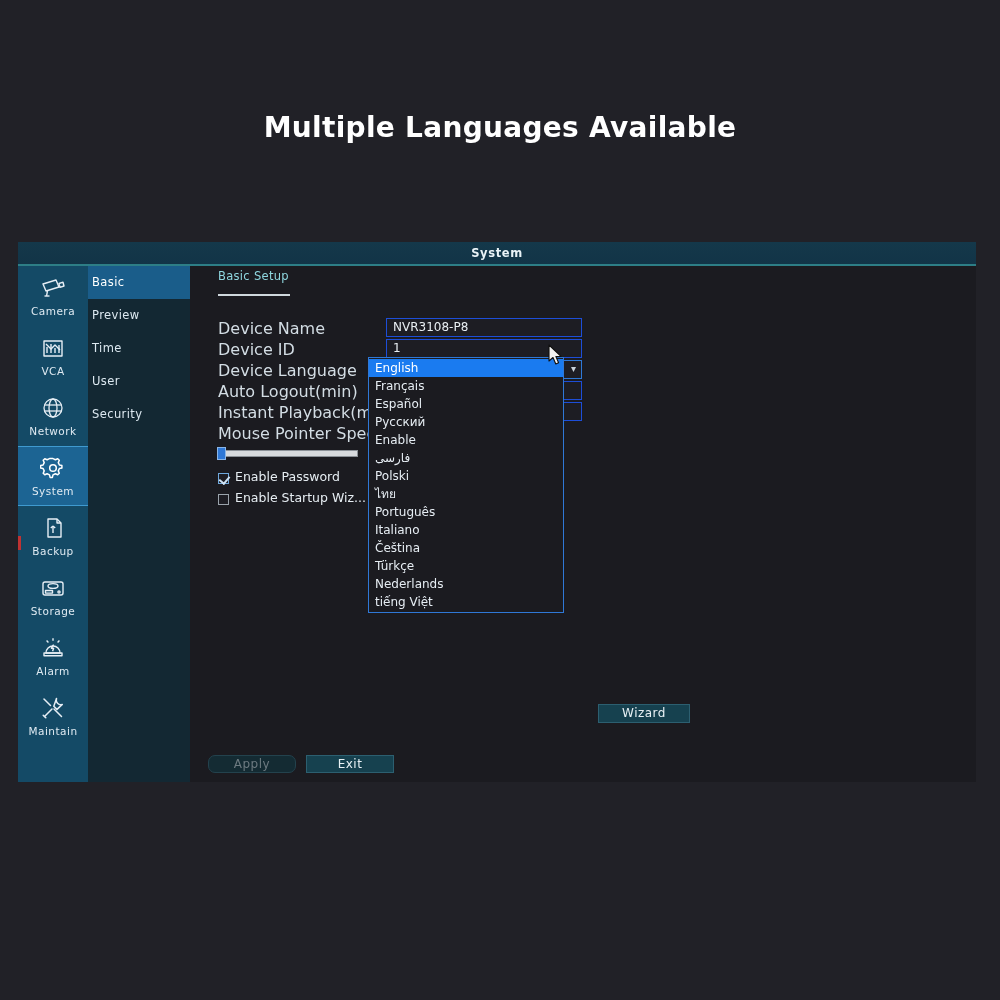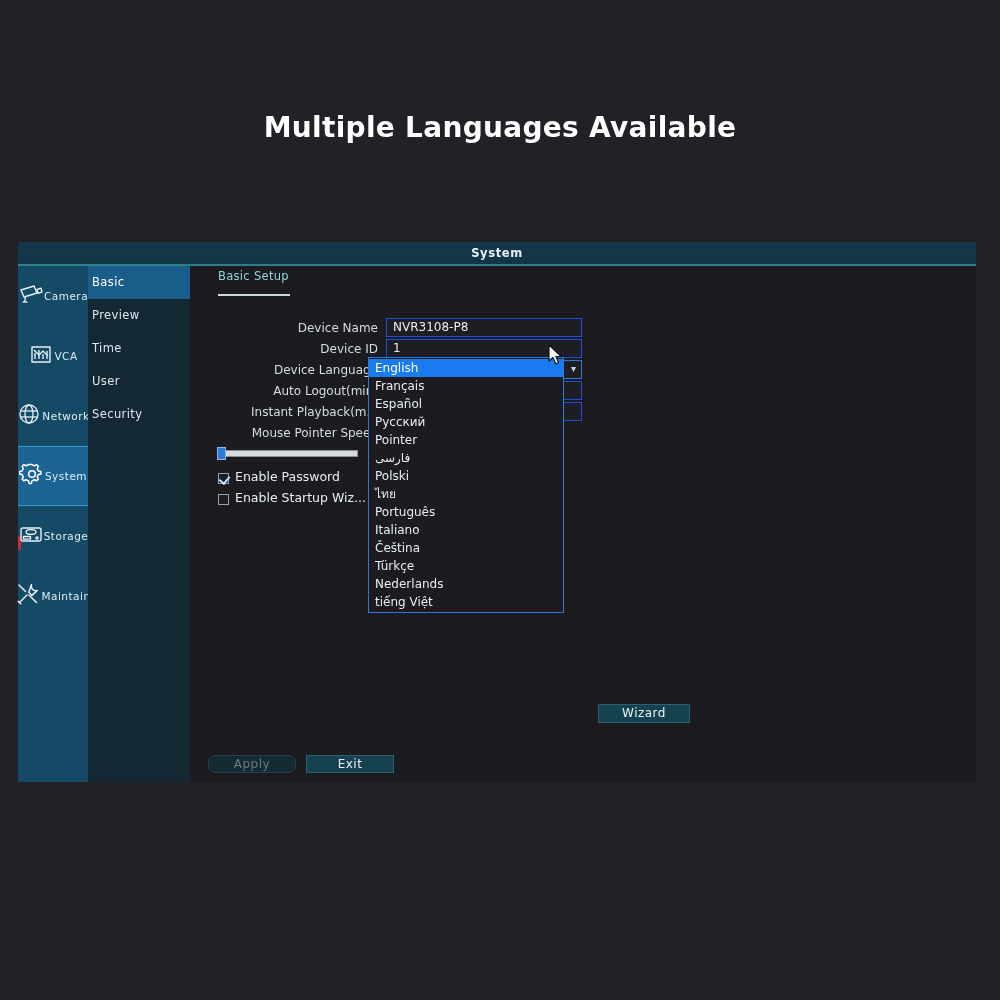--- a/index.html
+++ b/index.html
@@ -79,21 +79,21 @@
     width: 70px;
     height: 516px;
     background: #144a66;
   }
 
   .icon-item {
     position: relative;
     width: 70px;
     height: 60px;
     display: flex;
-    flex-direction: row;
+    flex-direction: column;
     align-items: center;
     justify-content: center;
     color: #dfeaf2;
     font-size: 10.5px;
     letter-spacing: 0.5px;
     cursor: default;
   }
   .icon-item.active {
     background: #1c6493;
     border-top: 1px solid #3f9ad0;
@@ -177,23 +177,23 @@
   }
   .form-row {
     position: relative;
     height: 21px;
     margin-bottom: 0;
   }
   .form-label {
     position: absolute;
     left: 28px;
     width: 160px;
-    text-align: right;
+    text-align: left;
     color: #d3dde4;
-    font-size: 12px;
+    font-size: 16px;
     line-height: 21px;
     white-space: nowrap;
     overflow: hidden;
   }
   .field {
     position: absolute;
     left: 196px;
     width: 196px;
     height: 19px;
     background: #1d1d23;
@@ -398,27 +398,52 @@
             <svg width="26" height="26" viewBox="0 0 26 26" fill="none" stroke="#ffffff" stroke-width="1.5" stroke-linejoin="round">
               <path d="M13 3.6 l2.4 1.1 2.3-1 1.6 1.6 -1 2.3 1.1 2.4 2.5 .6 v2.3 l-2.5 .6 -1.1 2.4 1 2.3 -1.6 1.6 -2.3-1 -2.4 1.1 -.6 2.5 h-2.3 l-.6-2.5 -2.4-1.1 -2.3 1 -1.6-1.6 1-2.3 -1.1-2.4 -2.5-.6 v-2.3 l2.5-.6 1.1-2.4 -1-2.3 1.6-1.6 2.3 1 2.4-1.1 z"></path>
               <circle cx="13" cy="13" r="3.3"></circle>
             </svg>
           </span>
           <span class="lbl">System</span>
         </div>
         <div class="icon-item">
           <span class="glyph">
             <svg width="26" height="26" viewBox="0 0 26 26" fill="none" stroke="#e6eef5" stroke-width="1.4" stroke-linejoin="round">
+              <path d="M8 4 h9 l4 4 v14 h-13 z"></path>
+              <path d="M17 4 v4 h4"></path>
+              <path d="M13 11 v7"></path>
+              <path d="M13 11 l-2.2 2"></path>
+              <path d="M13 11 l2.2 2"></path>
+            </svg>
+          </span>
+          <span class="lbl">Backup</span>
+        </div>
+        <div class="icon-item">
+          <span class="glyph">
+            <svg width="26" height="26" viewBox="0 0 26 26" fill="none" stroke="#e6eef5" stroke-width="1.4" stroke-linejoin="round">
               <rect x="3" y="7" width="20" height="13" rx="2"></rect>
               <ellipse cx="13" cy="11" rx="5" ry="2.4"></ellipse>
               <rect x="5.5" y="15.5" width="7" height="2.6"></rect>
               <circle cx="19" cy="17" r="1.1"></circle>
             </svg>
           </span>
           <span class="lbl">Storage</span>
+        </div>
+        <div class="icon-item">
+          <span class="glyph">
+            <svg width="26" height="26" viewBox="0 0 26 26" fill="none" stroke="#e6eef5" stroke-width="1.4" stroke-linejoin="round">
+              <path d="M6 18 a7 7 0 0 1 14 0 z"></path>
+              <rect x="4" y="18" width="18" height="2.8"></rect>
+              <path d="M13 3.2 v2.6"></path>
+              <path d="M6.6 5.6 l1.8 1.9"></path>
+              <path d="M19.4 5.6 l-1.8 1.9"></path>
+              <path d="M13.6 9.6 l-2.2 3.6 h2.2 l-1 3"></path>
+            </svg>
+          </span>
+          <span class="lbl">Alarm</span>
         </div>
         <div class="icon-item">
           <span class="glyph">
             <svg width="26" height="26" viewBox="0 0 26 26" fill="none" stroke="#e6eef5" stroke-width="1.5" stroke-linecap="round" stroke-linejoin="round">
               <path d="M4 4 l6.5 6.5"></path>
               <path d="M21.5 21.5 L14 14"></path>
               <path d="M4.5 21.5 L12 14"></path>
               <path d="M3.2 20.2 l2.6 2.6"></path>
               <path d="M16.5 3.5 a4.6 4.6 0 0 0 5.8 5.9 L17 14.4 l-3.2-3.2 z"></path>
             </svg>
@@ -499,21 +524,21 @@
   <div class="footer-btns">
     <div class="btn disabled btn-apply">Apply</div>
     <div class="btn btn-exit">Exit</div>
   </div>
 
   <div class="dropdown" id="dropdown">
       <div class="dd-item selected">English</div>
       <div class="dd-item">Français</div>
       <div class="dd-item">Español</div>
       <div class="dd-item">Русский</div>
-      <div class="dd-item">Pointer</div>
+      <div class="dd-item">Enable</div>
       <div class="dd-item">فارسی</div>
       <div class="dd-item">Polski</div>
       <div class="dd-item">ไทย</div>
       <div class="dd-item">Português</div>
       <div class="dd-item">Italiano</div>
       <div class="dd-item">Čeština</div>
       <div class="dd-item">Türkçe</div>
       <div class="dd-item">Nederlands</div>
       <div class="dd-item">tiếng Việt</div>
     </div>

